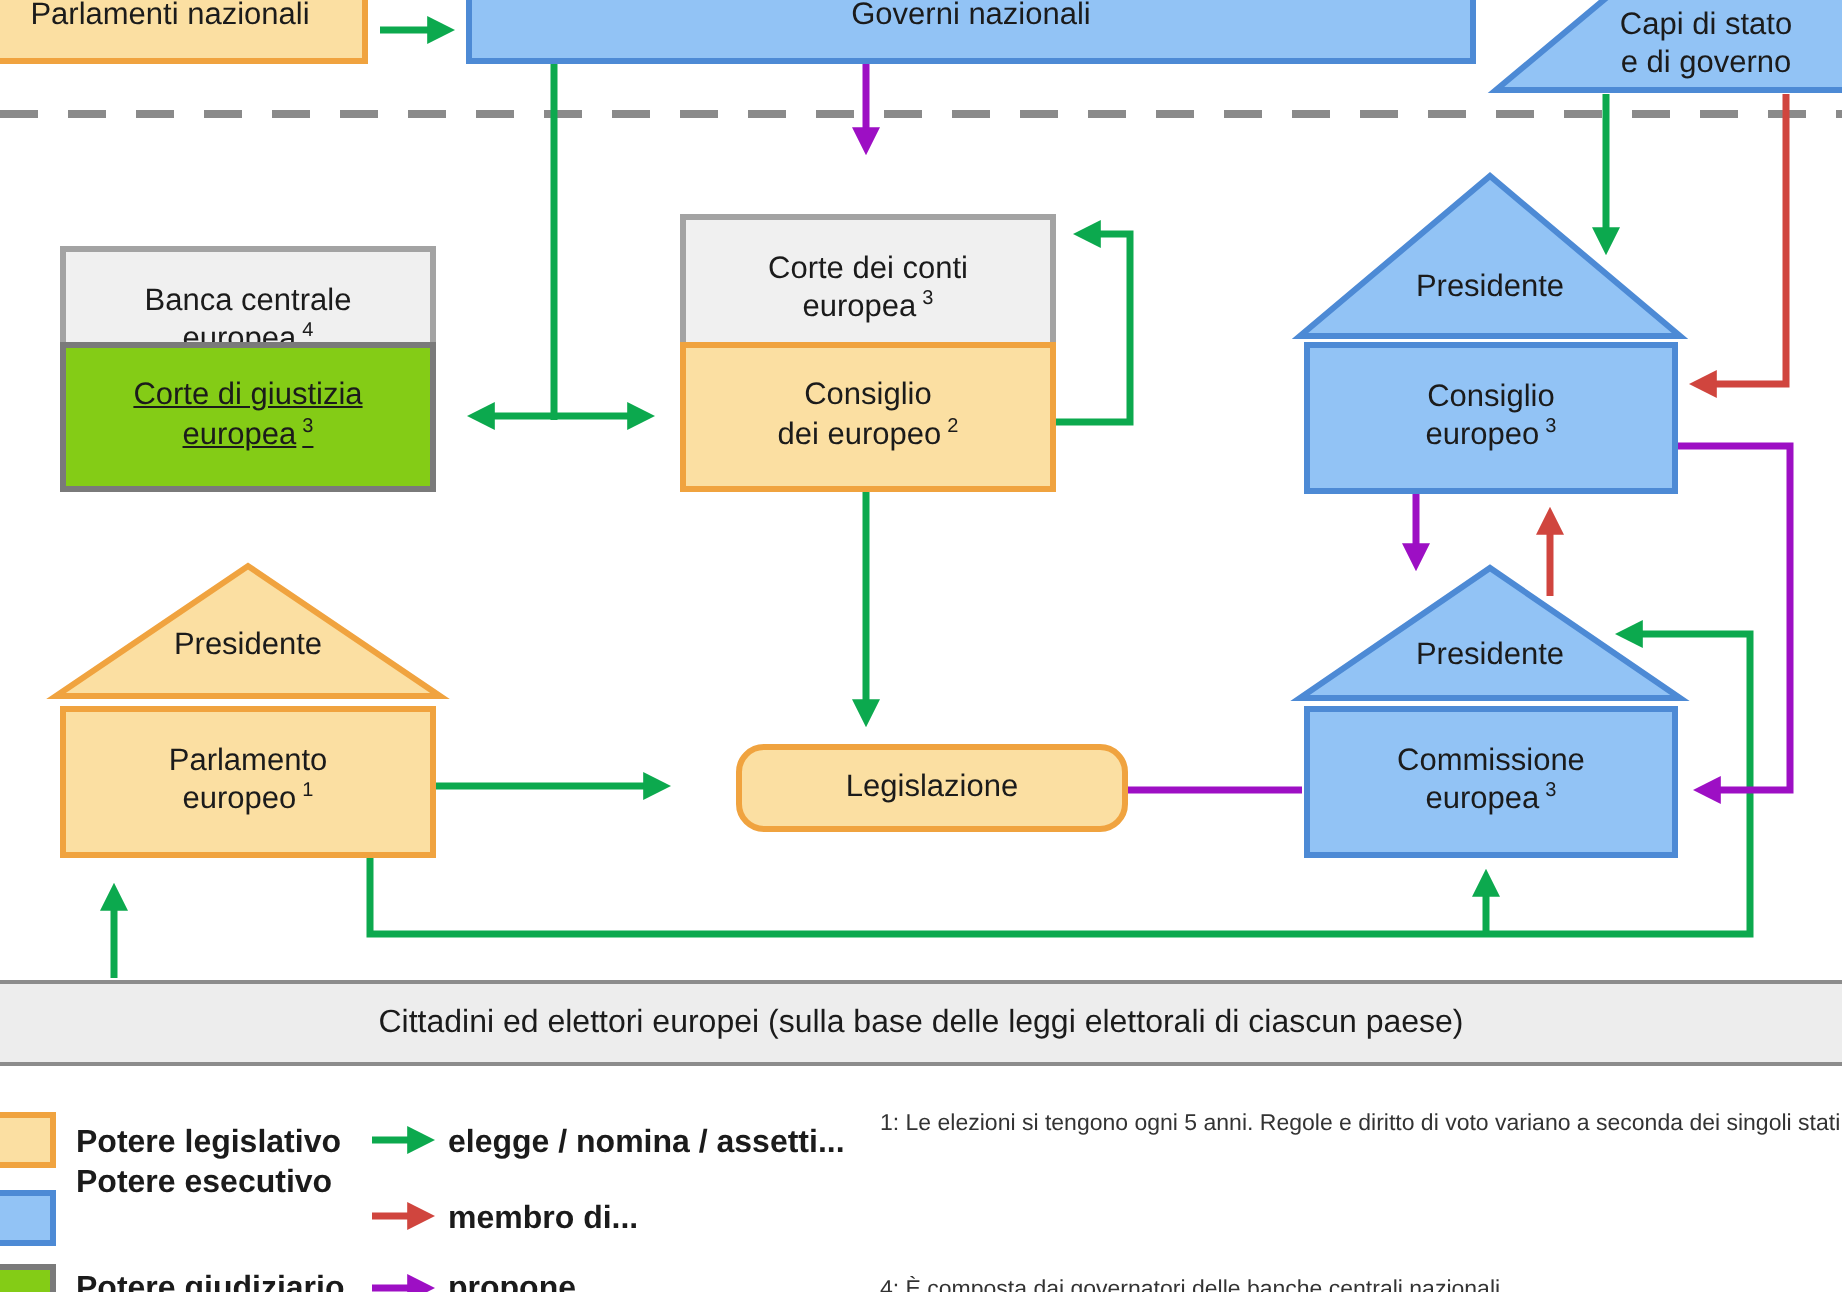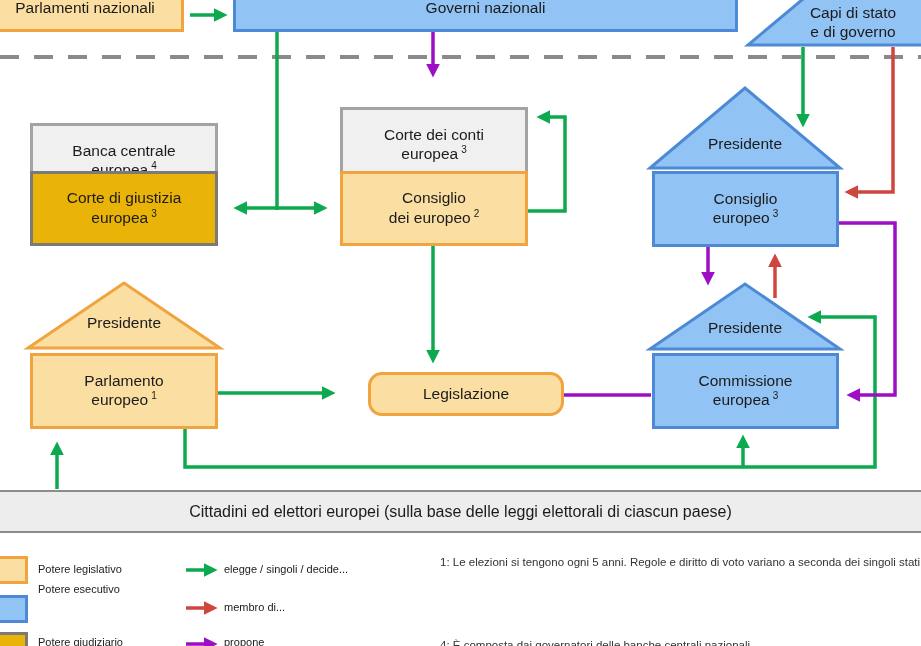--- a/index.html
+++ b/index.html
@@ -4,29 +4,29 @@
 <style>
   html,body{margin:0;padding:0;background:#fff;}
   #canvas{position:relative;width:921px;height:646px;overflow:hidden;background:#fff;
           font-family:"Liberation Sans","DejaVu Sans",sans-serif;color:#1b1b1b;}
   svg.layer{position:absolute;left:0;top:0;z-index:1;}
   .box{position:absolute;z-index:2;display:flex;align-items:center;justify-content:center;
        text-align:center;font-size:15.5px;line-height:1.22;box-sizing:border-box;}
   .orange{background:#FBDFA2;border:3px solid #F0A33F;}
   .blue{background:#92C3F5;border:3px solid #4D8AD5;}
   .ltgray{background:#F0F0F0;border:3px solid #A3A3A3;margin-top:45px;}
-  .dkgray{background:#eab308;border:3px solid #7A7A7A;}
+  .dkgray{background:#84cc16;border:3px solid #7A7A7A;text-decoration:underline;}
   .rounded{border-radius:14px;}
   sup{font-size:10px;margin-left:3px;}
   .tri-label{position:absolute;z-index:2;text-align:center;font-size:15.5px;}
   .bar{position:absolute;z-index:2;background:#EDEDED;border:2px solid #8C8C8C;
        display:flex;align-items:center;justify-content:center;font-size:16px;box-sizing:border-box;}
   .cap-label{position:absolute;z-index:2;text-align:center;font-size:15.5px;line-height:1.25;}
   .lg-square{position:absolute;z-index:2;width:36px;height:28px;box-sizing:border-box;}
-  .lg-label{position:absolute;z-index:2;font-size:11px;}
+  .lg-label{position:absolute;z-index:2;font-size:16px;font-weight:bold;}
   .fnote{position:absolute;z-index:2;left:440px;font-size:11.5px;line-height:15px;color:#333;white-space:nowrap;}
   .fnote .wrap2{display:block;padding-left:13px;}
 </style>
 </head>
 <body>
 
 <div id="canvas">
 
   <svg class="layer" width="921" height="646" viewBox="0 0 921 646">
     <defs>
@@ -134,21 +134,21 @@
       <span>europea</span><sup>3</sup>
     </div>
   </div>
 
   <div class="bar" style="left:-3px;top:490px;width:927px;height:43px;">
     <span>Cittadini ed elettori europei (sulla base delle leggi elettorali di ciascun paese)</span>
   </div>
 
   <div class="lg-square orange" style="left:-8px;top:556px;"></div>
   <div class="lg-label" style="left:38px;top:563px;">Potere legislativo</div>
-  <div class="lg-label" style="left:224px;top:563px;">elegge / singoli / decide...</div>
+  <div class="lg-label" style="left:224px;top:563px;">elegge / nomina / assetti...</div>
 
   <div class="lg-square blue" style="left:-8px;top:595px;"></div>
   <div class="lg-label" style="left:38px;top:583px;">Potere esecutivo</div>
   <div class="lg-label" style="left:224px;top:601px;">membro di...</div>
 
   <div class="lg-square dkgray" style="left:-8px;top:632px;"></div>
   <div class="lg-label" style="left:38px;top:636px;">Potere giudiziario</div>
   <div class="lg-label" style="left:224px;top:636px;">propone</div>
 
   <div class="fnote" style="top:555px;">1: Le elezioni si tengono ogni 5 anni. Regole e diritto di voto variano a seconda dei singoli stati</div>

